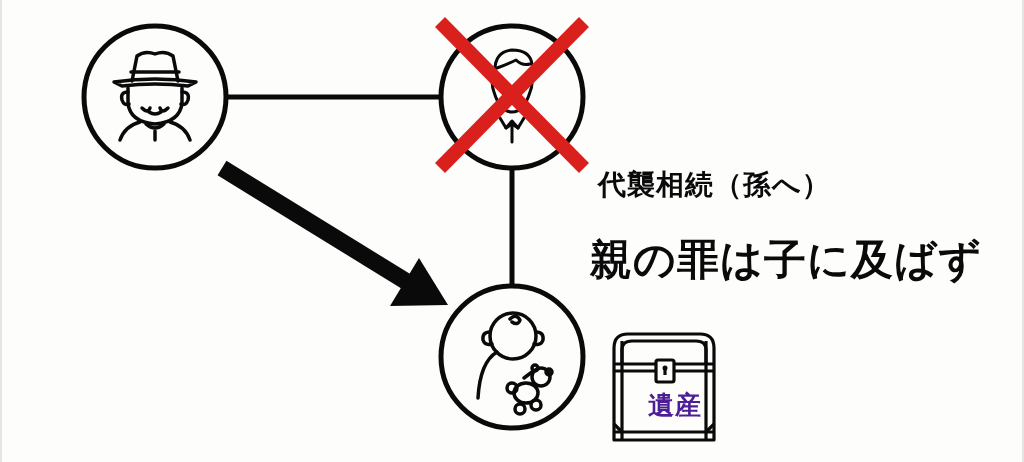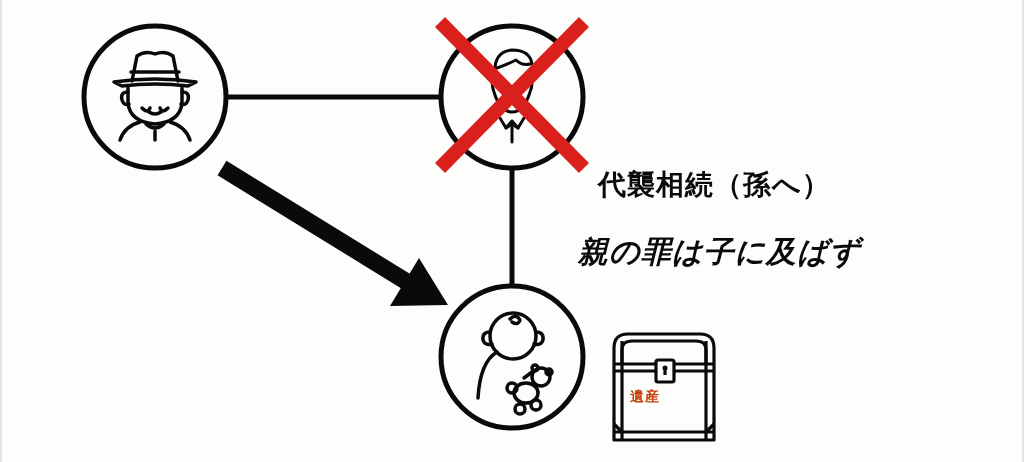--- a/index.html
+++ b/index.html
@@ -14,26 +14,26 @@
     svg.canvas { position: absolute; left: 0; top: 0; }
     .caption {
       position: absolute;
       font-family: "DejaVu Sans", sans-serif;
       font-weight: bold;
       color: #0a0a0a;
       white-space: nowrap;
       letter-spacing: 1px;
     }
     .caption-1 { left: 598px; top: 166px; font-size: 28px; }
-    .caption-2 { left: 578px; top: 232px; font-size: 30px; font-style: italic; }
+    .caption-2 { left: 590px; top: 232px; font-size: 42px; }
     .chest-label {
       position: absolute;
       left: 630px; top: 388px;
-      width: 72px; text-align: left;
-      font-size: 14px; font-weight: bold; color: #c2410c;
+      width: 72px; text-align: right;
+      font-size: 26px; font-weight: bold; color: #4c1d95;
       font-family: "DejaVu Sans", sans-serif;
       letter-spacing: 1px;
     }
   </style>
 </head>
 <body>
 
 <div class="edge-l"></div>
 <div class="edge-r"></div>
 

